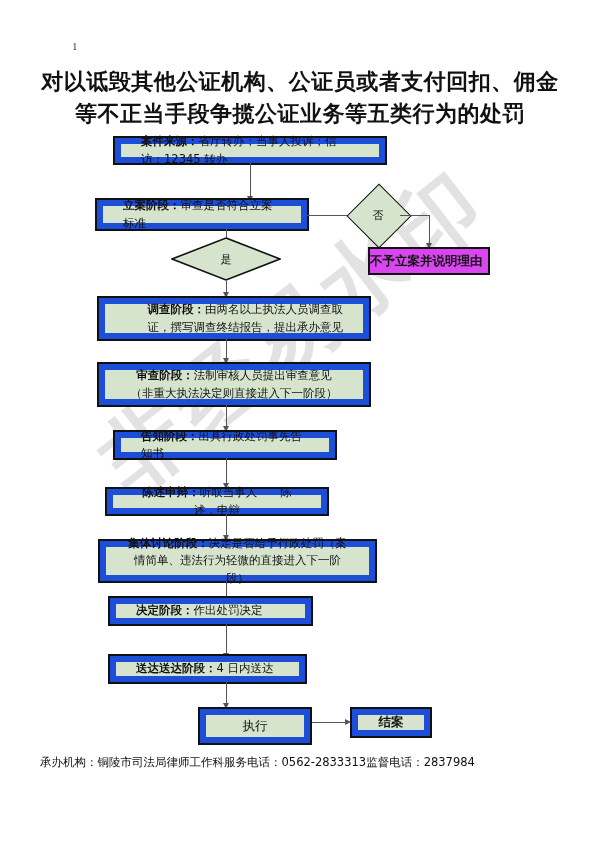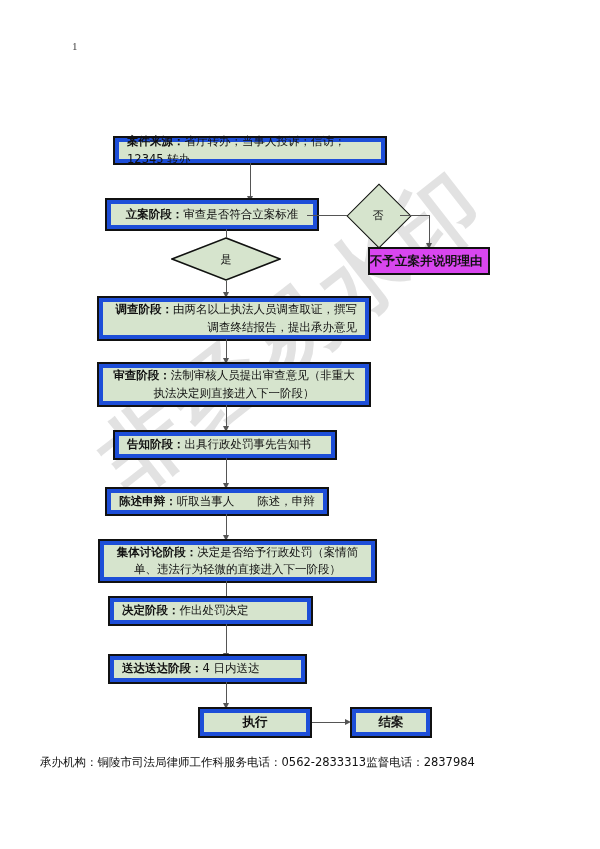--- a/index.html
+++ b/index.html
@@ -28,25 +28,25 @@
   .title{
     position:absolute;left:40px;top:66px;width:520px;
     text-align:center;font-size:22px;font-weight:700;line-height:1.45;
     letter-spacing:.5px;
   }
 
   
   .node{
     position:absolute;box-sizing:border-box;
     background:#d6e4cd;
-    border:4px solid #1d4ed8;
+    border:6px solid #1d4ed8;
     outline:2px solid #111;outline-offset:0px;
     display:flex;align-items:center;
     font-size:11.5px;line-height:1.5;
-    padding:3px 8px;
+    padding:3px 20px;
   }
   .node.center{justify-content:center;text-align:center;}
   .node b{font-weight:700;}
   .node .body{display:block;width:100%;}
   .plain{
     position:absolute;box-sizing:border-box;background:#d946ef;
     border:1px solid #111;outline:1px solid #111;
     display:flex;align-items:center;
     font-size:12.5px;font-weight:700;
   }
@@ -86,30 +86,34 @@
 </style>
 </head>
 <body>
 
 <div class="page">
 
   <div class="watermark">非经易水印</div>
 
   <div class="pageno">1</div>
 
+  <div class="title">
+    <div>对以诋毁其他公证机构、公证员或者支付回扣、佣金</div>
+    <div>等不正当手段争揽公证业务等五类行为的处罚</div>
+  </div>
 
   <div class="node" style="left:115px;top:138px;width:270px;height:25px;">
     <span class="body">
       <b>案件来源：</b><span>省厅转办；当事人投诉；信访；12345 转办</span>
     </span>
   </div>
   <div class="vline" style="left:250px;top:163px;height:36px;"></div>
   <div class="arrow-d" style="left:246.5px;top:196px;"></div>
 
-  <div class="node" style="left:107px;top:200px;width:210px;height:29px;text-align:center;">
+  <div class="node" style="left:97px;top:200px;width:210px;height:29px;">
     <span class="body">
       <b>立案阶段：</b><span>审查是否符合立案标准</span>
     </span>
   </div>
 
   <div class="hline" style="left:307px;top:215px;width:48px;"></div>
   <div class="diamond" style="left:356px;top:193px;width:44px;height:44px;">
     <div class="shape"></div>
     <div class="lbl">否</div>
   </div>
@@ -180,21 +184,21 @@
   <div class="arrow-d" style="left:222.5px;top:653px;"></div>
 
   <div class="node" style="left:110px;top:656px;width:195px;height:26px;">
     <span class="body">
       <b>送达送达阶段：</b><span>4 日内送达</span>
     </span>
   </div>
   <div class="vline" style="left:226px;top:682px;height:24px;"></div>
   <div class="arrow-d" style="left:222.5px;top:703px;"></div>
 
-  <div class="node center" style="left:200px;top:709px;width:110px;height:27px;font-weight:700;font-size:12.5px;">
+  <div class="node center" style="left:200px;top:709px;width:110px;height:34px;font-weight:400;font-size:12.5px;">
     <span class="body">执行</span>
   </div>
   <div class="hline" style="left:312px;top:722px;width:35px;"></div>
   <div class="arrow-r" style="left:345px;top:718.5px;"></div>
   <div class="node center" style="left:352px;top:709px;width:78px;height:27px;font-weight:700;font-size:12.5px;">
     <span class="body">结案</span>
   </div>
 
   <div class="footer">
     <span>承办机构：铜陵市司法局律师工作科</span>

